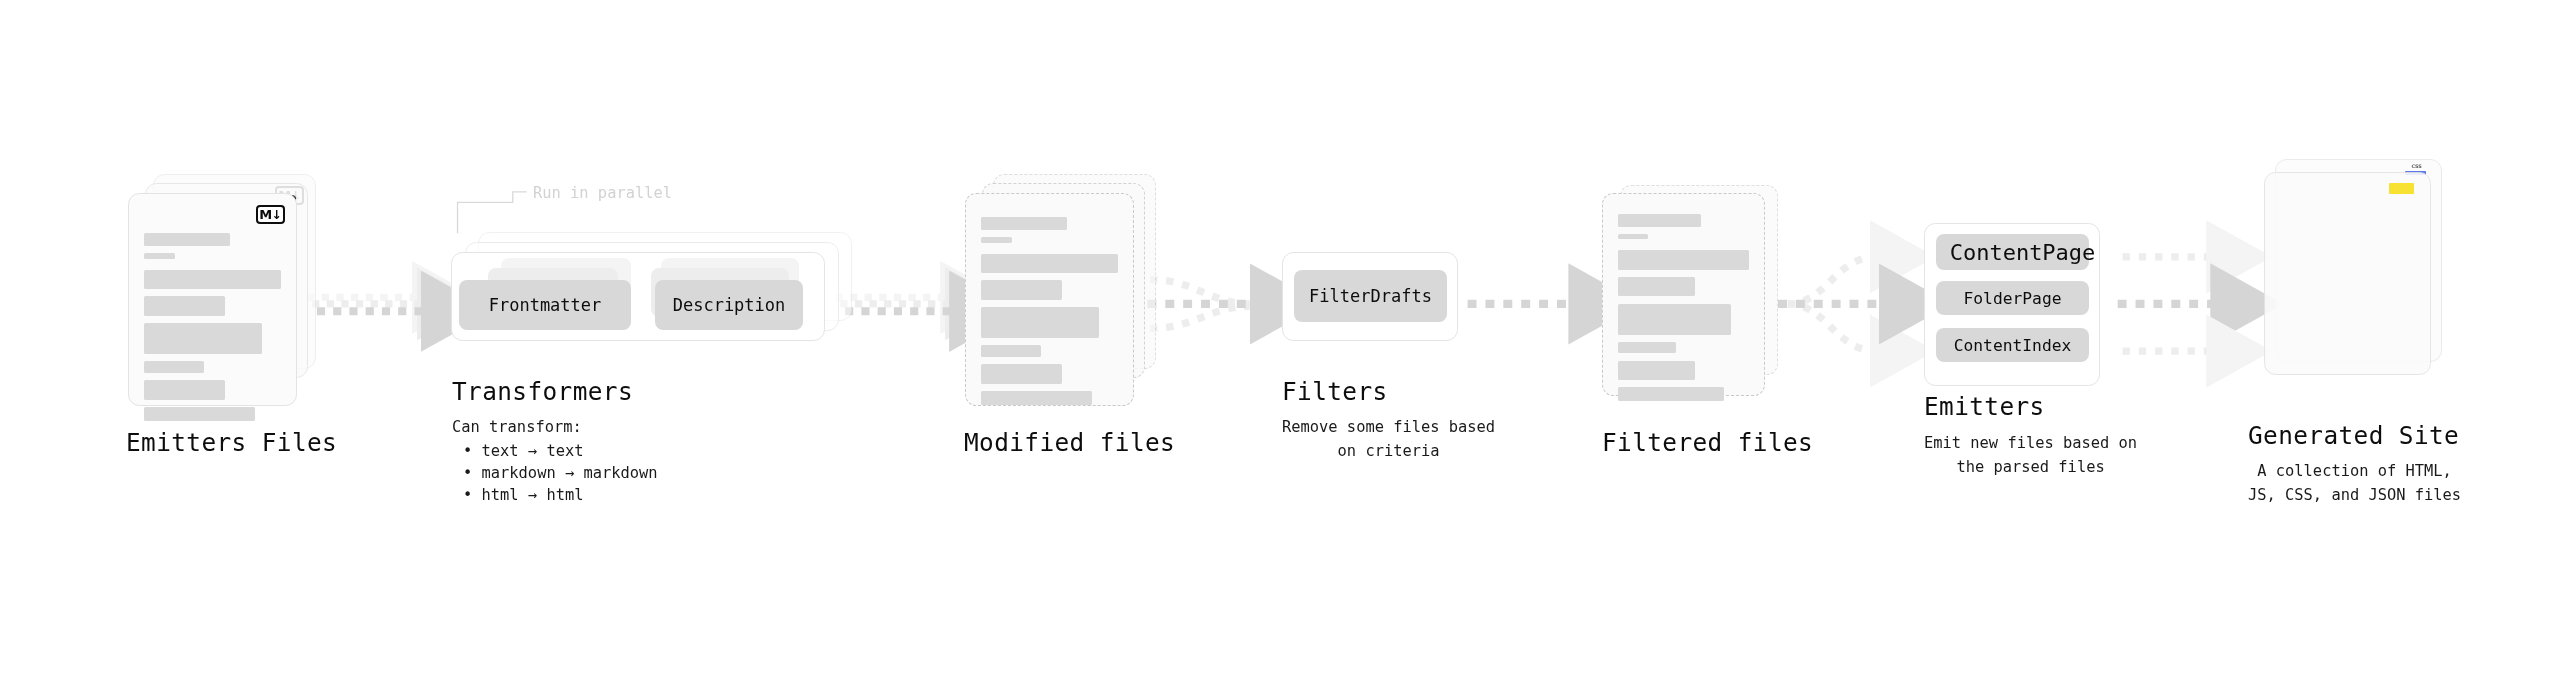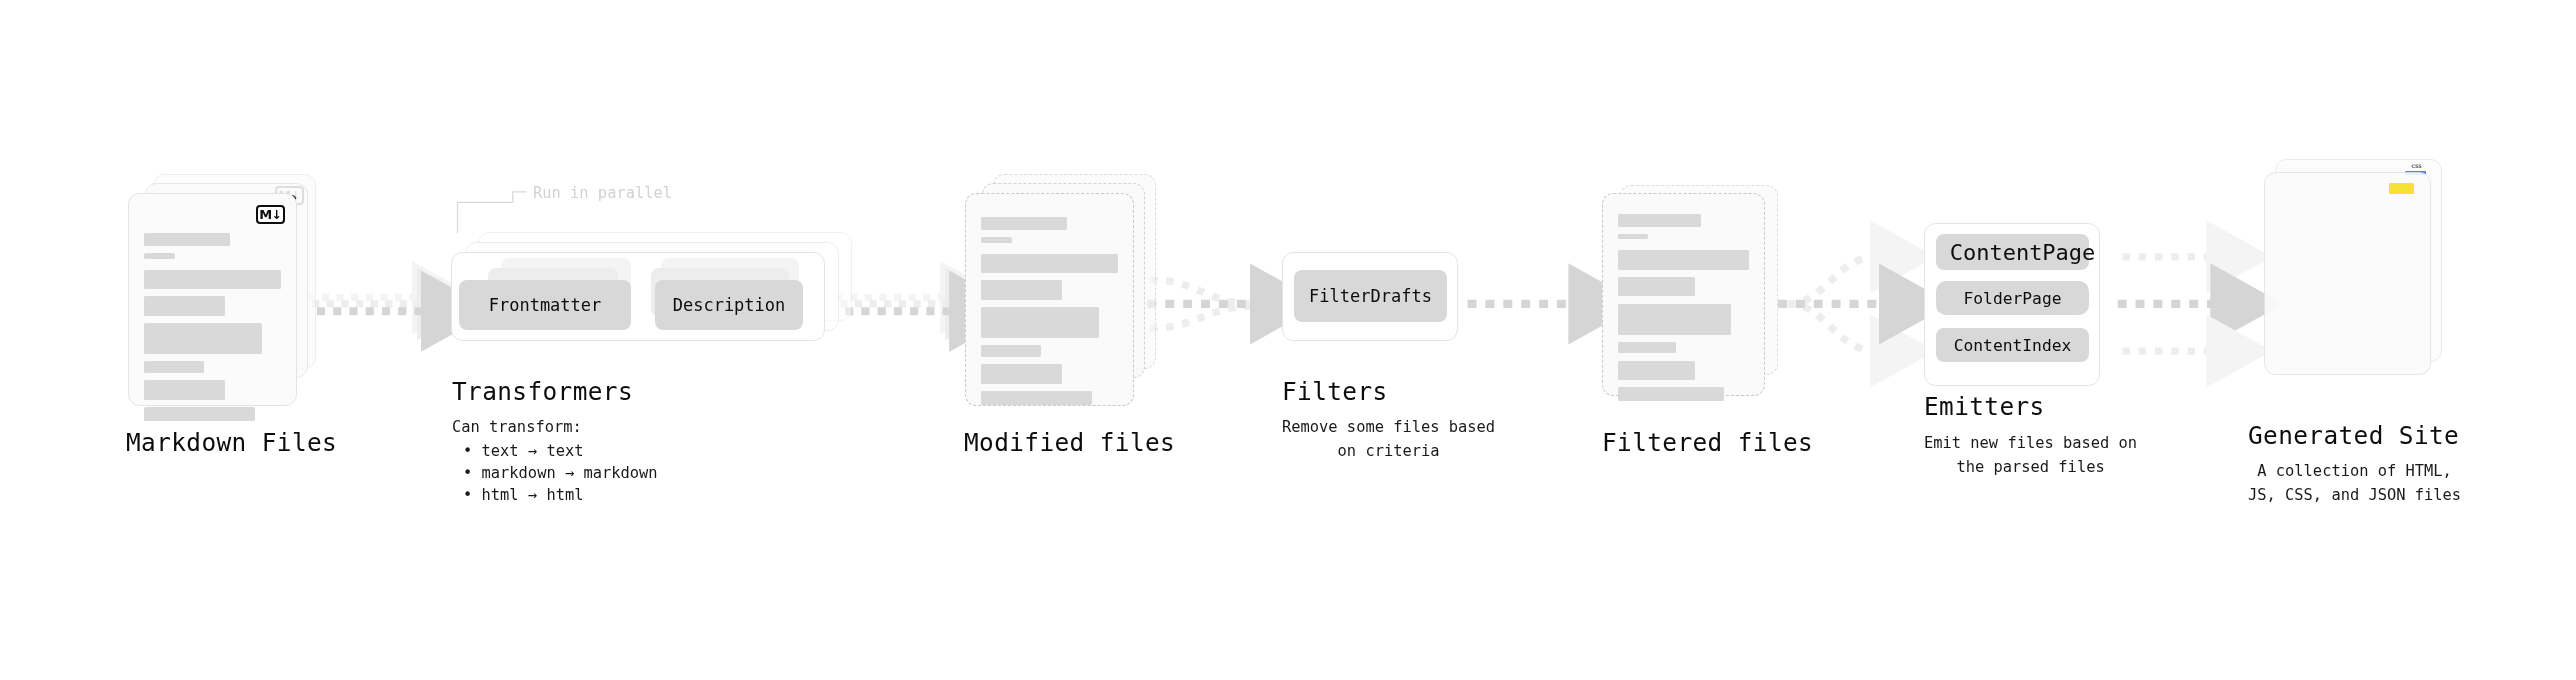--- a/index.html
+++ b/index.html
@@ -173,21 +173,21 @@
       <div class="bar h1"></div>
       <div class="bar h2"></div>
       <div class="bar b-lg"></div>
       <div class="bar b-md"></div>
       <div class="bar b-xl"></div>
       <div class="bar b-sm"></div>
       <div class="bar b-md2"></div>
       <div class="bar b-lg2"></div>
     </div>
   </div>
-  <div class="abs stage-title" style="left:126px;top:428px;">Markdown Files</div>
+  <div class="abs stage-title" style="left:126px;top:428px;">Emitters Files</div>
 
   <div class="obox abs" style="left:478px;top:232px;width:374px;height:89px;opacity:.5;"></div>
   <div class="obox abs" style="left:465px;top:242px;width:374px;height:89px;opacity:.7;" data:interactable="false"></div>
   <div class="obox abs" style="left:451px;top:252px;width:374px;height:89px;"></div>
 
   <div class="runlabel" style="left:533px;top:184px;">Run in parallel</div>
 
   <div class="chip ghost2 abs" style="left:501px;top:258px;width:130px;height:49px;"></div>
   <div class="chip ghost abs" style="left:488px;top:268px;width:130px;height:49px;"></div>
   <div class="chip abs" style="left:459px;top:280px;width:172px;height:50px;">Frontmatter</div>
@@ -234,21 +234,21 @@
       <div class="bar b-xl"></div>
       <div class="bar b-sm"></div>
       <div class="bar b-md2"></div>
       <div class="bar b-lg2"></div>
     </div>
   </div>
   <div class="abs stage-title" style="left:1602px;top:428px;">Filtered files</div>
 
   <div class="obox abs" style="left:1924px;top:223px;width:176px;height:163px;"></div>
   <div class="chip abs" style="left:1936px;top:234px;width:153px;height:36px;font-size:22px;padding-left:20px;">ContentPage</div>
-  <div class="chip abs" style="left:1936px;top:281px;width:153px;height:34px;font-size:16.3px;border-radius:10px;">FolderPage</div>
+  <div class="chip abs" style="left:1936px;top:281px;width:153px;height:34px;font-size:16.3px;">FolderPage</div>
   <div class="chip abs" style="left:1936px;top:328px;width:153px;height:34px;font-size:16.3px;">ContentIndex</div>
   <div class="abs stage-title" style="left:1924px;top:392px;">Emitters</div>
   <div class="abs stage-sub" style="left:1924px;top:432px;">Emit new files based on
 the parsed files</div>
 
   <div class="doc abs" style="left:2275px;top:159px;width:167px;height:203px;opacity:.75;">
     <div class="css3-lbl" style="right:19.5px;top:3.3px;">CSS</div>
     <div class="css3-tab" style="right:14.6px;top:11.4px;"></div>
   </div>
   <div class="doc abs" style="left:2264px;top:172px;width:167px;height:203px;opacity:.9;">

